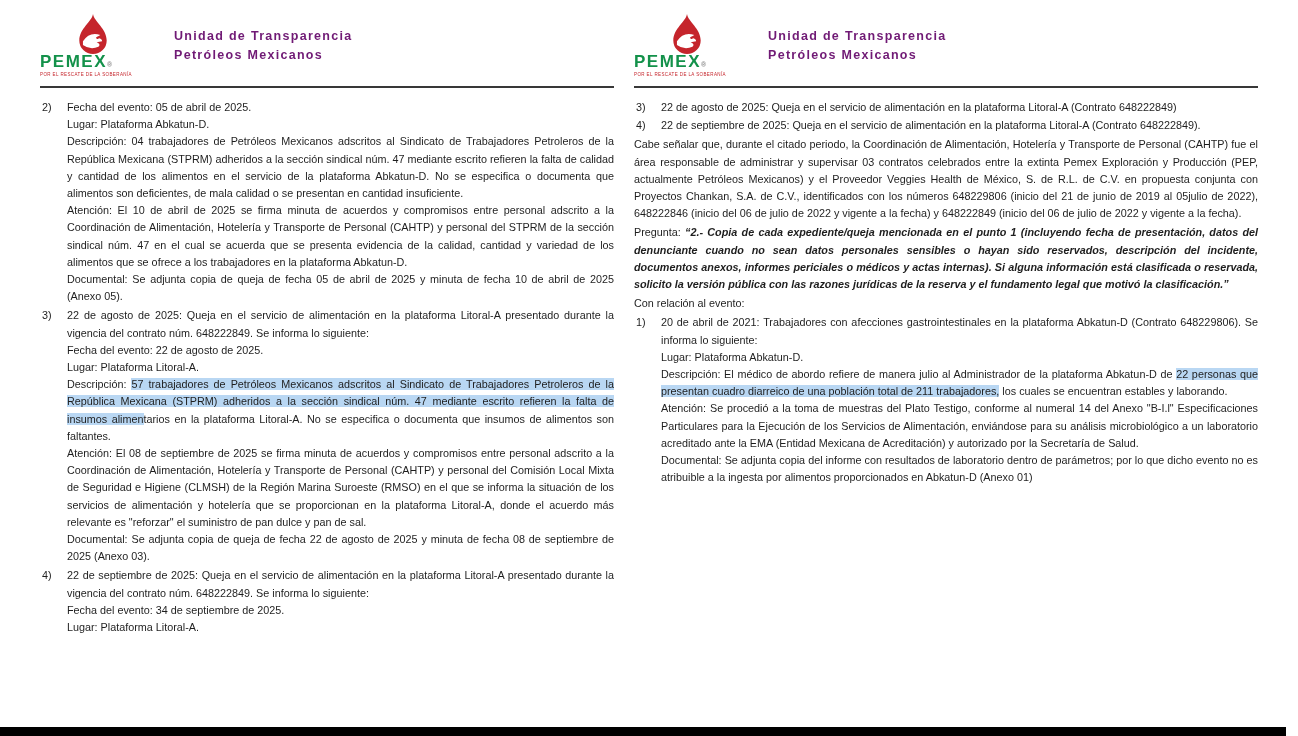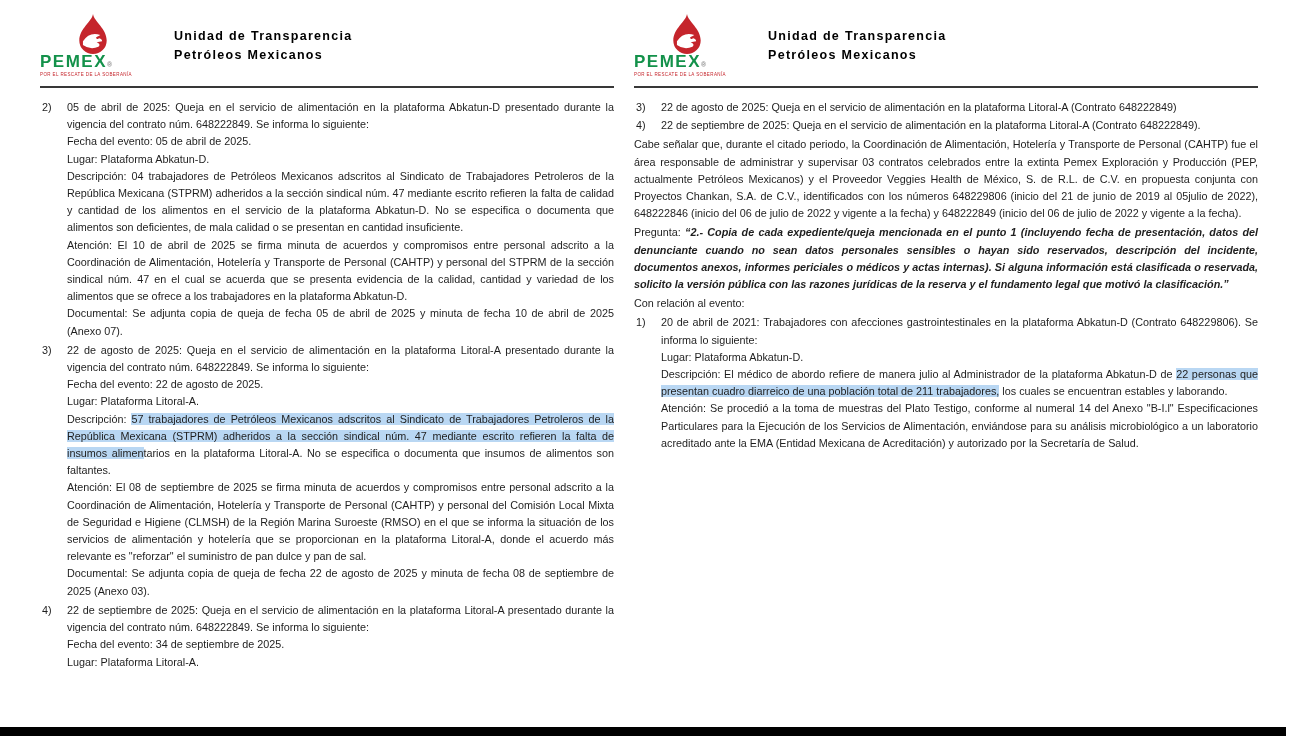--- a/index.html
+++ b/index.html
@@ -17,21 +17,21 @@
   .logo{width:118px;flex:0 0 auto;}
   .logo .drop{margin-left:34px;width:38px;height:42px;display:block;}
   .logo .wordmark{
     font-size:17px;font-weight:bold;letter-spacing:1.5px;color:#13914a;
     line-height:1;margin-top:-2px;white-space:nowrap;
   }
   .logo .wordmark .reg{font-size:7px;color:#8a8a8a;letter-spacing:0;vertical-align:baseline;}
   .logo .tagline{font-size:4.5px;color:#c5252c;letter-spacing:.4px;margin-top:2px;white-space:nowrap;}
   .titles{margin-left:16px;margin-top:14px;}
   .titles .t{
-    font-size:12.5px;font-weight:bold;letter-spacing:1.3px;color:#000000;line-height:1.5;
+    font-size:12.5px;font-weight:bold;letter-spacing:1.3px;color:#701a75;line-height:1.5;
     white-space:nowrap;
   }
   .rule{border:none;border-top:2px solid #383838;margin:9px 0 0 0;}
 
   .content{margin-top:11px;font-size:10.8px;line-height:17.2px;color:#1e1e1e;}
   .blk{margin-top:2px;}
   .blk:first-child{margin-top:0;}
   .blk.tight{margin-top:1px;}
   .blk.numbered{position:relative;padding-left:27px;}
   .blk .num{position:absolute;left:2px;top:0;}
@@ -58,26 +58,25 @@
     </div>
     <div class="titles">
       <div class="t">Unidad de Transparencia</div>
       <div class="t">Petróleos Mexicanos</div>
     </div>
   </div>
   <hr class="rule">
   <div class="content">
       <div class="blk numbered">
         <span class="num">2)</span>
-        <p><span>05 de abril de 2025: Queja en el servicio de alimentación en la plataforma Abkatun-D presentado durante la vigencia del contrato núm. 648222849. Se informa lo siguiente:</span></p>
         <p><span class="b">Fecha del evento:</span><span> 05 de abril de 2025.</span></p>
         <p><span class="b">Lugar:</span><span> Plataforma Abkatun-D.</span></p>
         <p><span class="b">Descripción:</span><span> 04 trabajadores de Petróleos Mexicanos adscritos al Sindicato de Trabajadores Petroleros de la República Mexicana (STPRM) adheridos a la sección sindical núm. 47 mediante escrito refieren la falta de calidad y cantidad de los alimentos en el servicio de la plataforma Abkatun-D. No se especifica o documenta que alimentos son deficientes, de mala calidad o se presentan en cantidad insuficiente.</span></p>
         <p><span class="b">Atención:</span><span> El 10 de abril de 2025 se firma minuta de acuerdos y compromisos entre personal adscrito a la Coordinación de Alimentación, Hotelería y Transporte de Personal (CAHTP) y personal del STPRM de la sección sindical núm. 47 en el cual se acuerda que se presenta evidencia de la calidad, cantidad y variedad de los alimentos que se ofrece a los trabajadores en la plataforma Abkatun-D.</span></p>
-        <p><span class="b">Documental:</span><span> Se adjunta copia de queja de fecha 05 de abril de 2025 y minuta de fecha 10 de abril de 2025 </span><span class="b">(Anexo 07).</span></p>
+        <p><span class="b">Documental:</span><span> Se adjunta copia de queja de fecha 05 de abril de 2025 y minuta de fecha 10 de abril de 2025 </span><span class="b">(Anexo 05).</span></p>
       </div>
       <div class="blk numbered">
         <span class="num">3)</span>
         <p><span>22 de agosto de 2025: Queja en el servicio de alimentación en la plataforma Litoral-A presentado durante la vigencia del contrato núm. 648222849. Se informa lo siguiente:</span></p>
         <p><span class="b">Fecha del evento:</span><span> 22 de agosto de 2025.</span></p>
         <p><span class="b">Lugar:</span><span> Plataforma Litoral-A.</span></p>
         <p><span class="b">Descripción:</span><span> </span><span class="h">57 trabajadores de Petróleos Mexicanos adscritos al Sindicato de Trabajadores Petroleros de la República Mexicana (STPRM) adheridos a la sección sindical núm. 47 mediante escrito refieren la falta de insumos alimen</span><span>tarios en la plataforma Litoral-A. No se especifica o documenta que insumos de alimentos son faltantes.</span></p>
         <p><span class="b">Atención:</span><span> El 08 de septiembre de 2025 se firma minuta de acuerdos y compromisos entre personal adscrito a la Coordinación de Alimentación, Hotelería y Transporte de Personal (CAHTP) y personal del Comisión Local Mixta de Seguridad e Higiene (CLMSH) de la Región Marina Suroeste (RMSO) en el que se informa la situación de los servicios de alimentación y hotelería que se proporcionan en la plataforma Litoral-A, donde el acuerdo más relevante es "reforzar" el suministro de pan dulce y pan de sal.</span></p>
         <p><span class="b">Documental:</span><span> Se adjunta copia de queja de fecha 22 de agosto de 2025 y minuta de fecha 08 de septiembre de 2025 </span><span class="b">(Anexo 03).</span></p>
       </div>
@@ -124,17 +123,18 @@
       </div>
       <div class="blk">
         <p><span>Con relación al evento:</span></p>
       </div>
       <div class="blk numbered">
         <span class="num">1)</span>
         <p><span>20 de abril de 2021: Trabajadores con afecciones gastrointestinales en la plataforma Abkatun-D (Contrato 648229806). Se informa lo siguiente:</span></p>
         <p><span class="b">Lugar:</span><span> Plataforma Abkatun-D.</span></p>
         <p><span class="b">Descripción:</span><span> El médico de abordo refiere de manera julio al Administrador de la plataforma Abkatun-D de </span><span class="h">22 personas que presentan cuadro diarreico de una población total de 211 trabajadores,</span><span> los cuales se encuentran estables y laborando.</span></p>
         <p><span class="b">Atención:</span><span> Se procedió a la toma de muestras del Plato Testigo, conforme al numeral 14 del Anexo "B-I.l" Especificaciones Particulares para la Ejecución de los Servicios de Alimentación, enviándose para su análisis microbiológico a un laboratorio acreditado ante la EMA (Entidad Mexicana de Acreditación) y autorizado por la Secretaría de Salud.</span></p>
+        <p><span class="b">Documental:</span><span> Se adjunta copia del informe con resultados de laboratorio dentro de parámetros; por lo que dicho evento no es atribuible a la ingesta por alimentos proporcionados en Abkatun-D </span><span class="b">(Anexo 01)</span></p>
       </div>
     </div>
 </div>
 
 <div class="bottom-bar"></div>
 
 </body></html>

